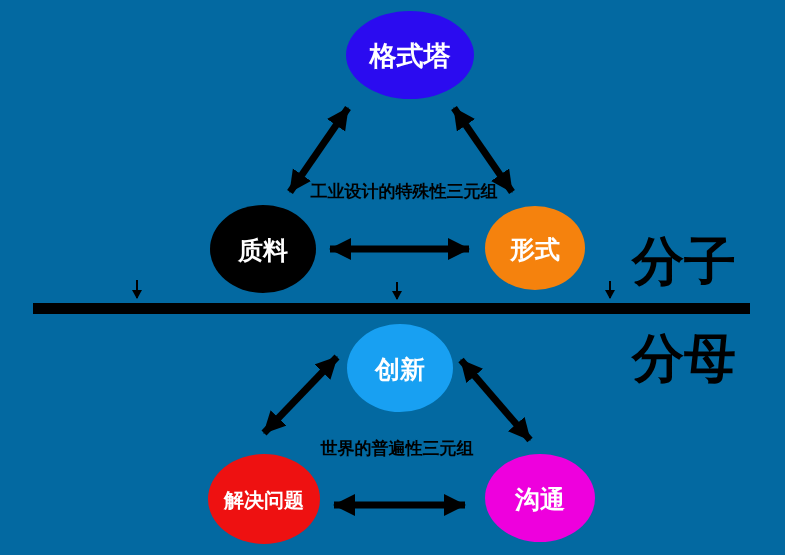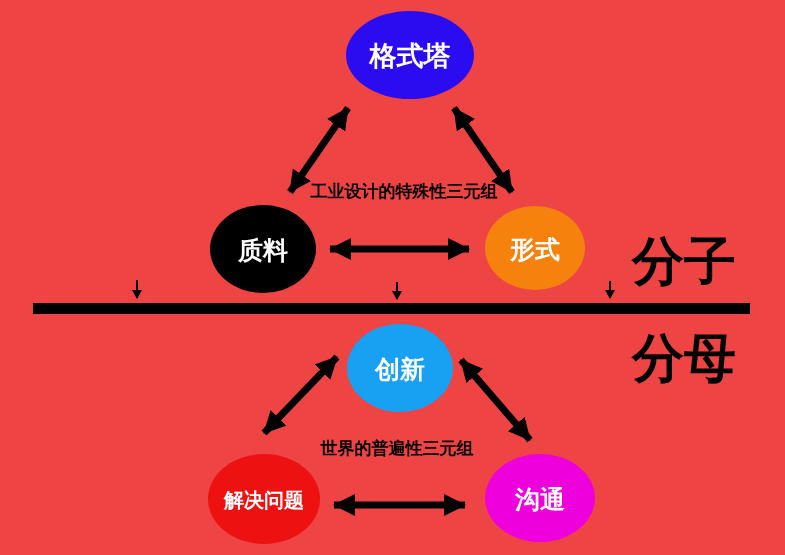--- a/index.html
+++ b/index.html
@@ -1,20 +1,20 @@
 <!DOCTYPE html>
 <html><head>
 <meta charset="utf-8">
 <style>
   html, body { margin: 0; padding: 0; background: #ffffff; }
   .stage {
     position: relative;
     width: 785px;
     height: 555px;
-    background: #ef4444;
+    background: #0369a1;
     font-family: "Liberation Sans", "DejaVu Sans", sans-serif;
     overflow: hidden;
   }
   svg { display: block; }
   .node-label {
     fill: #ffffff;
     font-weight: bold;
     text-anchor: middle;
     dominant-baseline: central;
   }

